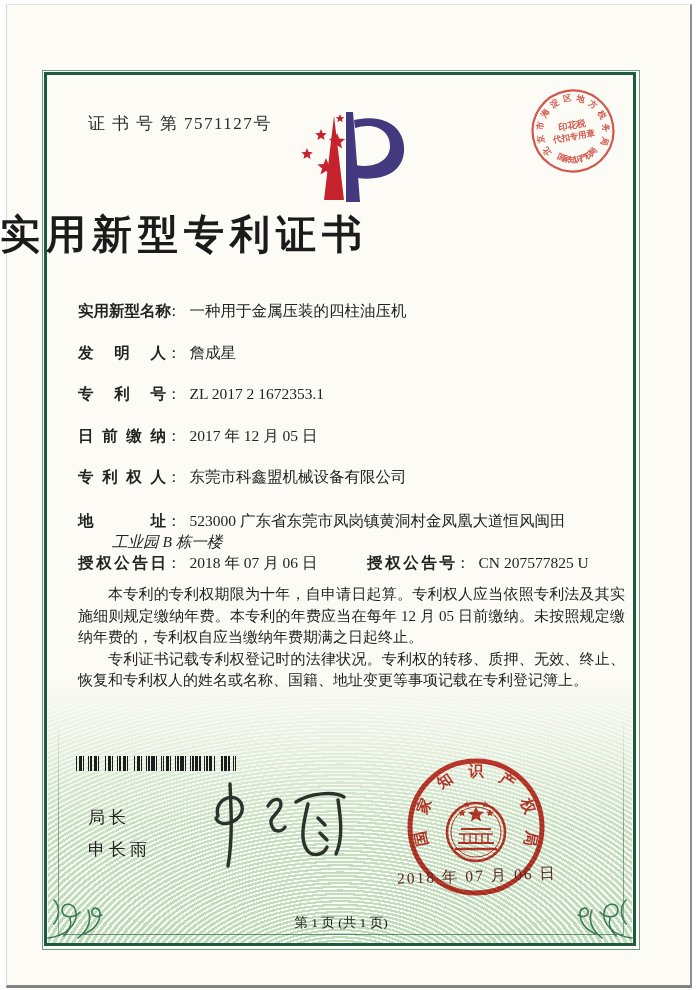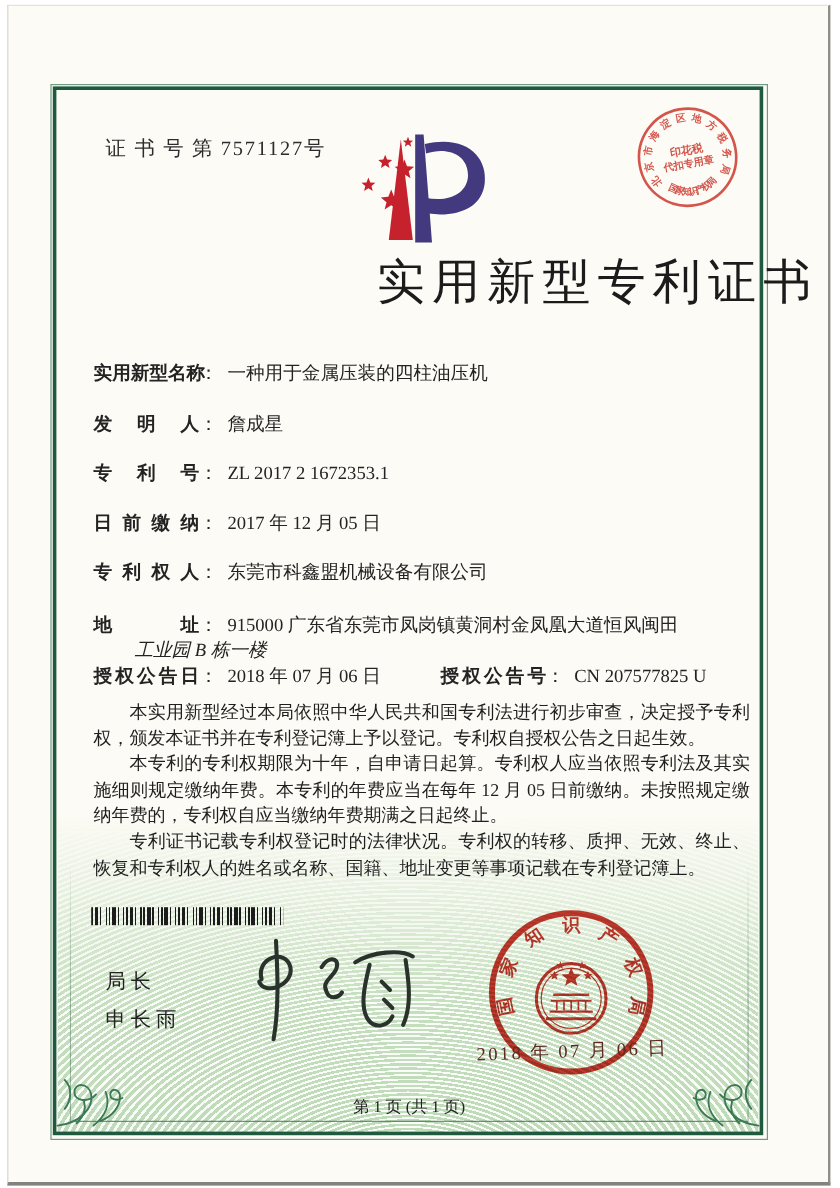--- a/index.html
+++ b/index.html
@@ -46,22 +46,22 @@
   .flourish.left{left:44px;top:872px;}
   .flourish.right{left:572px;top:872px;transform:scaleX(-1);}
   
   .cert-no{position:absolute;left:88px;top:112px;font-size:17px;color:#2c2c2c;white-space:nowrap;}
   .cert-no .sp{letter-spacing:7px;}
   .cert-no .digits{letter-spacing:1.5px;}
   
   .logo{position:absolute;left:293px;top:110px;width:116px;height:97px;}
   
   .title{
-    position:absolute;left:0px;top:207px;width:682px;text-align:right;
-    font-size:40px;font-weight:normal;letter-spacing:6px;color:#1b1b1b;
+    position:absolute;left:0px;top:207px;width:682px;text-align:left;
+    font-size:40px;font-weight:bold;letter-spacing:6px;color:#1b1b1b;
   }
   
   .frow{position:absolute;left:78px;font-size:15.5px;color:#232323;white-space:nowrap;height:20px;}
   .flabel{display:inline-block;width:88px;text-align:justify;text-align-last:justify;font-weight:600;}
   .flabel.w5{width:88px;}
   .fvalue{margin-left:8px;margin-top:36px;}
   .addr2{position:absolute;left:112px;top:532px;font-size:15.5px;color:#232323;font-style:italic;}
   .frow-inline{position:absolute;left:289px;top:0px;}
   
   .paras{
@@ -175,27 +175,26 @@
 <div class="frow" style="top:301px"><span class="flabel">实用新型名称</span><span>：</span><span class="fvalue">一种用于金属压装的四柱油压机</span></div>
 
 <div class="frow" style="top:343px"><span class="flabel">发明人</span><span>：</span><span class="fvalue">詹成星</span></div>
 
 <div class="frow" style="top:384px"><span class="flabel">专利号</span><span>：</span><span class="fvalue">ZL 2017 2 1672353.1</span></div>
 
 <div class="frow" style="top:426px"><span class="flabel">日前缴纳</span><span>：</span><span class="fvalue">2017 年 12 月 05 日</span></div>
 
 <div class="frow" style="top:467px"><span class="flabel">专利权人</span><span>：</span><span class="fvalue">东莞市科鑫盟机械设备有限公司</span></div>
 
-<div class="frow" style="top:511px"><span class="flabel">地址</span><span>：</span><span class="fvalue">915000 广东省东莞市凤岗镇黄洞村金凤凰大道恒风闽田</span></div>
+<div class="frow" style="top:511px"><span class="flabel">地址</span><span>：</span><span class="fvalue">523000 广东省东莞市凤岗镇黄洞村金凤凰大道恒风闽田</span></div>
 <div class="addr2">工业园 B 栋一楼</div>
 
 <div class="frow" style="top:553px"><span class="flabel">授权公告日</span><span>：</span><span class="fvalue">2018 年 07 月 06 日</span><span class="frow-inline"><span class="flabel w5">授权公告号</span><span>：</span><span class="fvalue">CN 207577825 U</span></span></div>
 
 <div class="paras">
-  <p>本实用新型经过本局依照中华人民共和国专利法进行初步审查，决定授予专利权，颁发本证书并在专利登记簿上予以登记。专利权自授权公告之日起生效。</p>
   <p>本专利的专利权期限为十年，自申请日起算。专利权人应当依照专利法及其实施细则规定缴纳年费。本专利的年费应当在每年 12 月 05 日前缴纳。未按照规定缴纳年费的，专利权自应当缴纳年费期满之日起终止。</p>
   <p>专利证书记载专利权登记时的法律状况。专利权的转移、质押、无效、终止、恢复和专利权人的姓名或名称、国籍、地址变更等事项记载在专利登记簿上。</p>
 </div>
 
 <div class="barcode"></div>
 
 <div class="sig-label" style="top:806px">局长</div>
 <div class="sig-label" style="top:838px">申长雨</div>
 
 <svg class="sig-svg" viewBox="0 0 165 98">

